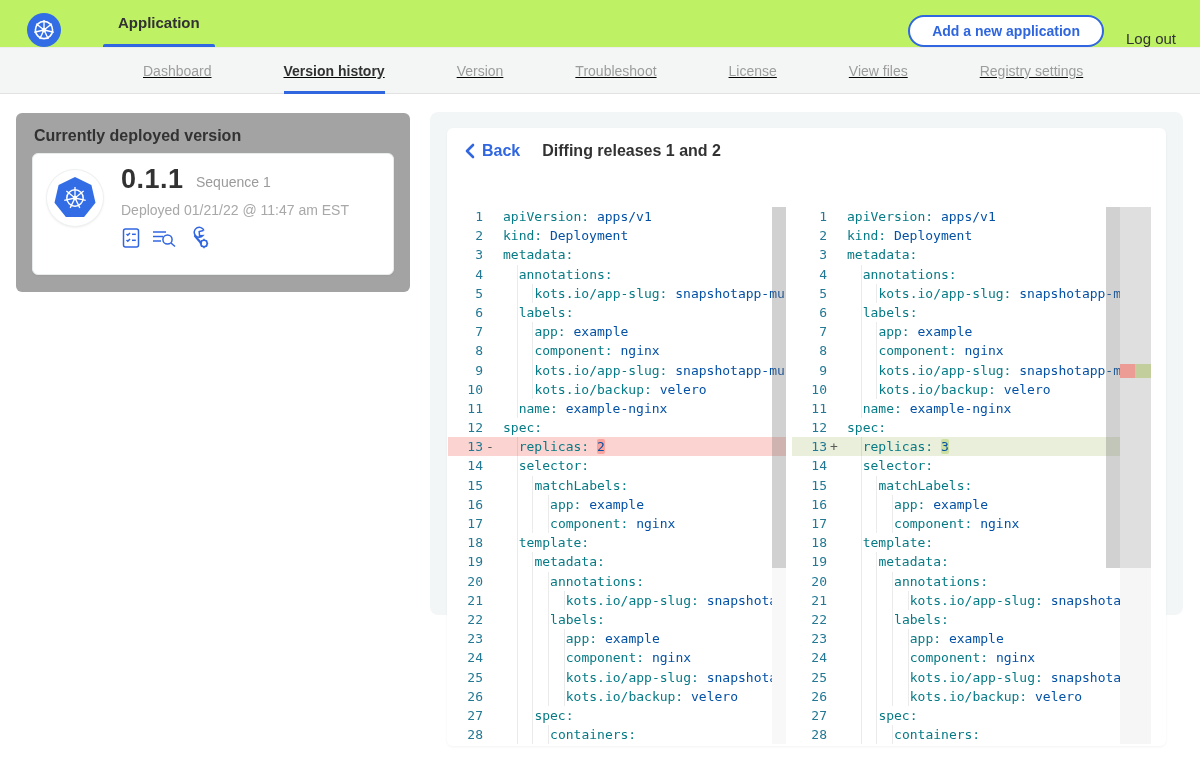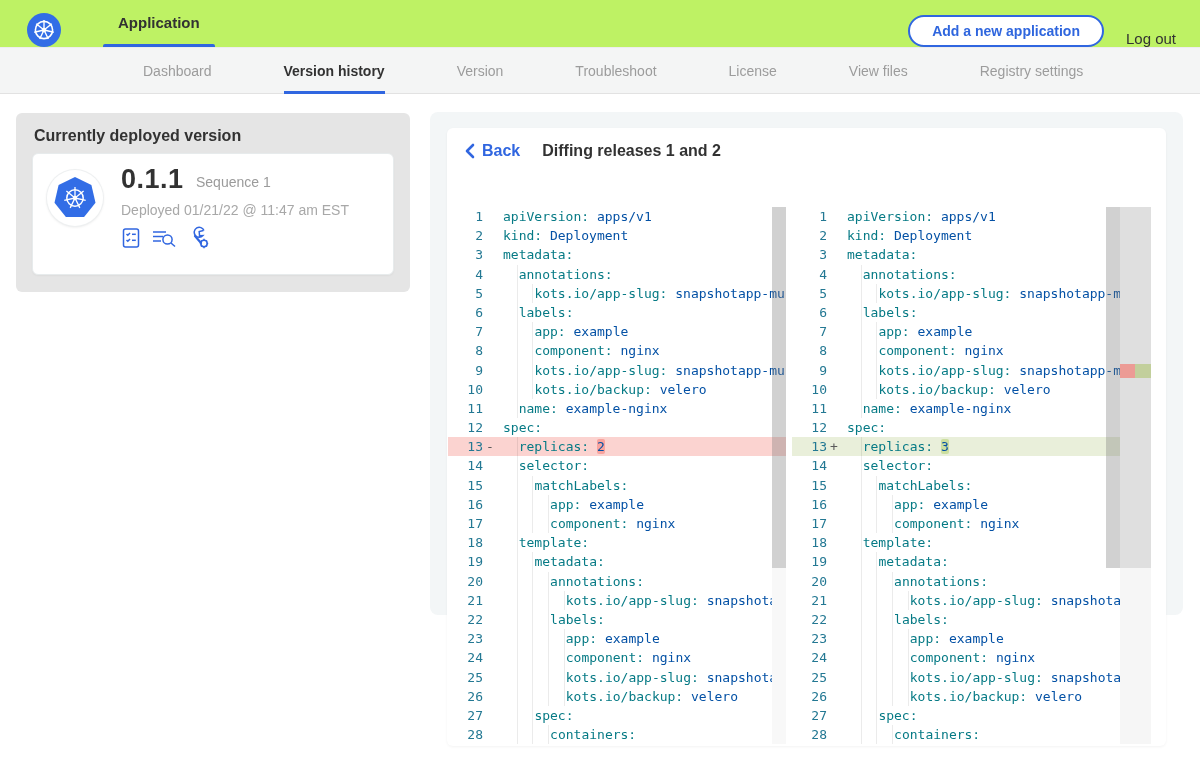--- a/index.html
+++ b/index.html
@@ -11,27 +11,27 @@
   .k8s-badge { width:34px; height:34px; border-radius:50%; background:#326de6; margin-left:27px; display:flex; align-items:center; justify-content:center; flex:0 0 auto; }
   .top-tabs { display:flex; height:48px; margin-left:42px; }
   .top-tab { position:relative; height:48px; line-height:48px; padding:0 15px; font-size:15px; font-weight:700; color:#323232; cursor:pointer; }
   .top-tab.inactive { font-weight:600; color:#4a4a4a; }
   .top-tab .underline { position:absolute; left:0; right:0; bottom:0; height:3px; background:#3066e0; border-radius:2px 2px 0 0; }
   .topbar-spacer { flex:1; }
   .add-app-btn { height:32px; padding:0 22px; border:2px solid #3066e0; border-radius:17px; background:#fff; color:#2f66de; font-size:14px; font-weight:700; line-height:28px; cursor:pointer; font-family:"Liberation Sans", sans-serif; }
   .logout { margin:0 24px 0 22px; font-size:15px; color:#323232; cursor:pointer; }
 
   
-  .subnav { position:absolute; left:0; top:48px; width:1200px; height:46px; background:#f4f5f5; border-bottom:1px solid #e2e2e2; display:flex; align-items:stretch; padding-left:143px; }
+  .subnav { position:absolute; left:0; top:48px; width:1200px; height:46px; background:#f4f5f5; border-bottom:1px solid #e2e2e2; display:flex; align-items:stretch; padding-left:143px;text-decoration:underline; }
   .subnav-item { position:relative; height:46px; line-height:46px; font-size:14px; color:#9c9c9c; margin-right:72px; cursor:pointer; white-space:nowrap; }
   .subnav-item.active { color:#323232; font-weight:700; }
   .subnav-item.active .underline { position:absolute; left:0; right:0; bottom:0; height:3px; background:#3066e0; }
 
   
-  .deployed-outer { position:absolute; left:16px; top:113px; width:394px; height:179px; background:#e5e5e5; border-radius:6px; }
+  .deployed-outer { position:absolute; left:16px; top:113px; width:394px; height:179px; background:#a3a3a3; border-radius:6px; }
   .deployed-title { position:absolute; left:18px; top:14px; font-size:16px; font-weight:700; color:#323232; }
   .deployed-inner { position:absolute; left:16px; top:40px; width:362px; height:122px; background:#fff; border:1px solid #e7ebec; border-radius:6px; box-shadow:0 1px 2px rgba(0,0,0,.04); }
   .ver-logo { position:absolute; left:14px; top:16px; width:56px; height:56px; border-radius:50%; background:#fff; box-shadow:0 0 0 1px #eef0f1, 0 1px 3px rgba(0,0,0,.12); display:flex; align-items:center; justify-content:center; }
   .ver-number { position:absolute; left:88px; top:10px; font-size:27px; font-weight:800; color:#323232; letter-spacing:.5px; }
   .ver-seq { position:absolute; left:163px; top:20px; font-size:14px; color:#9b9b9b; }
   .ver-deployed { position:absolute; left:88px; top:48px; font-size:14px; color:#a8a8a8; }
   .ver-actions { position:absolute; left:88px; top:72px; display:flex; gap:9px; align-items:center; }
   .ver-actions .act { cursor:pointer; display:inline-flex; }
 
   

